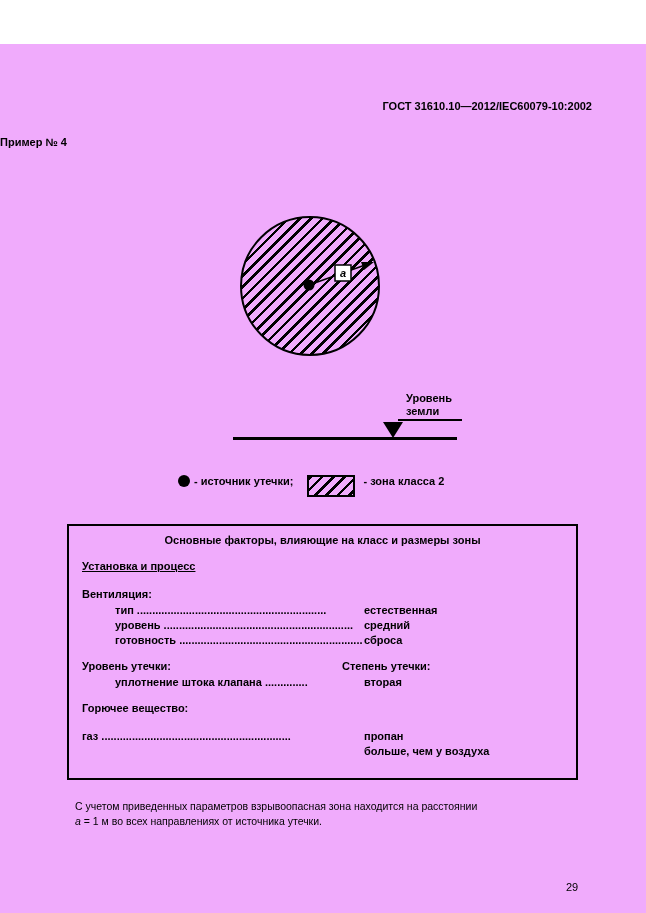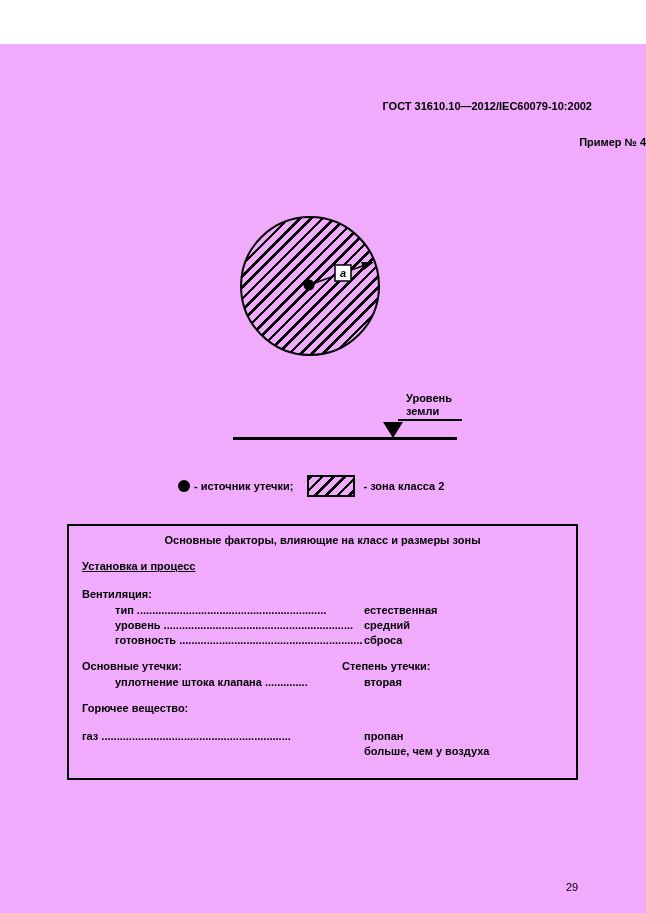--- a/index.html
+++ b/index.html
@@ -1,31 +1,31 @@
 <!DOCTYPE html>
 <html><head>
 <meta charset="utf-8">
 <style>
   html,body{margin:0;padding:0;background:#fff;}
   .page{position:relative;width:646px;height:913px;background:#f0abfc;color:#000;
         font-family:"Liberation Sans",sans-serif;font-size:11px;font-weight:700;
         overflow:hidden;margin-top:44px;}
   .abs{position:absolute;}
   .header-title{top:56px;right:54px;}
-  .example-label{top:92px;left:0;width:100%;text-align:right;}
+  .example-label{top:92px;left:0;width:100%;text-align:left;}
   .description{top:143px;left:104px;}
   .zone-circle{top:172px;left:240px;width:136px;height:136px;border:2px solid #000;border-radius:50%;
      background:repeating-linear-gradient(135deg,#000 0 2.6px,transparent 2.6px 8px);}
   .overlay{top:172px;left:240px;}
   .ground-label{top:348px;left:406px;line-height:13px;}
   .ground-underline{top:375px;left:398px;width:64px;height:2px;background:#000;}
   .ground-triangle{top:378px;left:383px;width:0;height:0;
      border-left:10px solid transparent;border-right:10px solid transparent;border-top:16px solid #000;}
   .ground-line{top:393px;left:233px;width:224px;height:3px;background:#000;}
-  .legend{top:431px;left:178px;display:flex;align-items:center;}
+  .legend{top:431px;left:178px;display:flex;}
   .legend-dot{width:12px;height:12px;background:#000;border-radius:50%;margin-right:4px;flex:0 0 auto;}
   .legend-swatch{width:44px;height:18px;border:2px solid #000;margin:0 8px 0 14px;flex:0 0 auto;
      background:repeating-linear-gradient(135deg,#000 0 2.6px,transparent 2.6px 8px);}
   .factors-box{top:480px;left:67px;width:507px;height:252px;border:2px solid #000;}
   .box-title{top:8px;left:0;width:100%;text-align:center;}
   .box-section{top:34px;left:13px;text-decoration:underline;}
   .vent-label{top:62px;left:13px;}
   .brow{left:0;width:100%;height:14px;}
   .bname{position:absolute;left:46px;width:248px;overflow:hidden;white-space:nowrap;}
   .bname.wide{left:13px;width:281px;}
@@ -85,35 +85,41 @@
     </div>
     <div class="abs brow" style="top:78px">
       <span class="bname"><span>тип </span><span>..............................................................</span></span>
       <span class="bval">естественная</span>
     </div>
     <div class="abs brow" style="top:108px">
       <span class="bname"><span>готовность </span><span>..............................................................</span></span>
       <span class="bval">сброса</span>
     </div>
 
-    <div class="abs src-label">Основные утечки:</div>
+    <div class="abs src-label">Уровень утечки:</div>
     <div class="abs degree-label">Степень утечки:</div>
 
     <div class="abs brow" style="top:150px">
       <span class="bname"><span>уплотнение штока клапана </span><span>..............</span></span>
       <span class="bval">вторая</span>
     </div>
 
     <div class="abs subst-label">Горючее вещество:</div>
 
     <div class="abs brow" style="top:204px">
       <span class="bname wide"><span>газ </span><span>..............................................................</span></span>
       <span class="bval">пропан</span>
     </div>
     <div class="abs brow" style="top:219px">
       <span class="bval">больше, чем у воздуха</span>
     </div>
   </div>
 
+  <div class="abs footnote">
+    <div>С учетом приведенных параметров взрывоопасная зона находится на расстоянии</div>
+    <div>
+      <span class="var">а</span><span> =  1 м во всех направлениях от источника утечки.</span>
+    </div>
+  </div>
 
   <div class="abs page-number">29</div>
 
 </div>
 
 </body></html>

